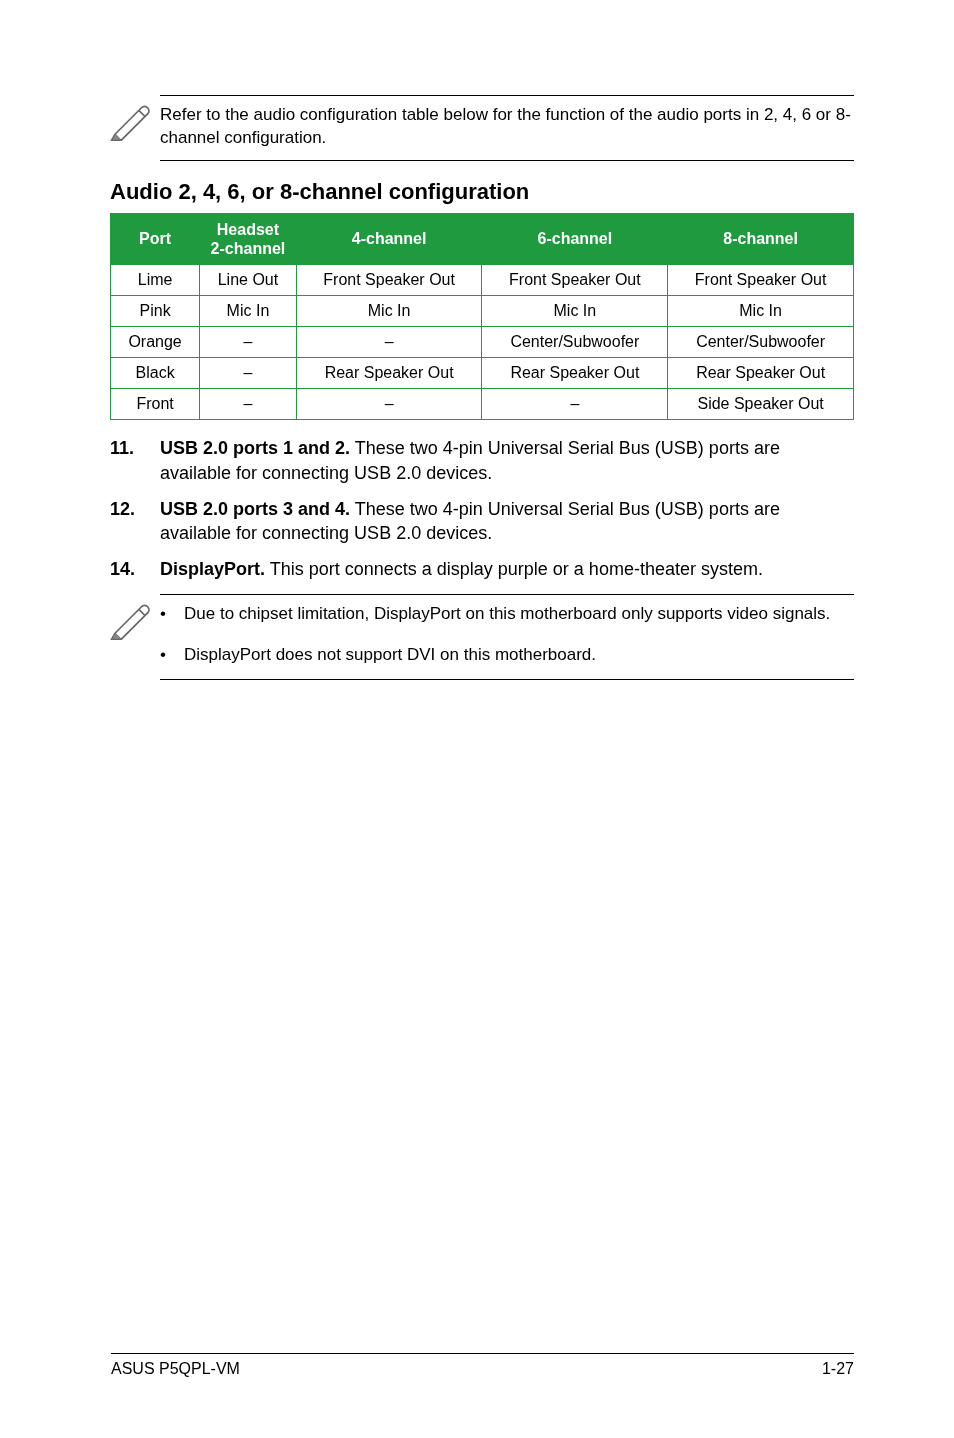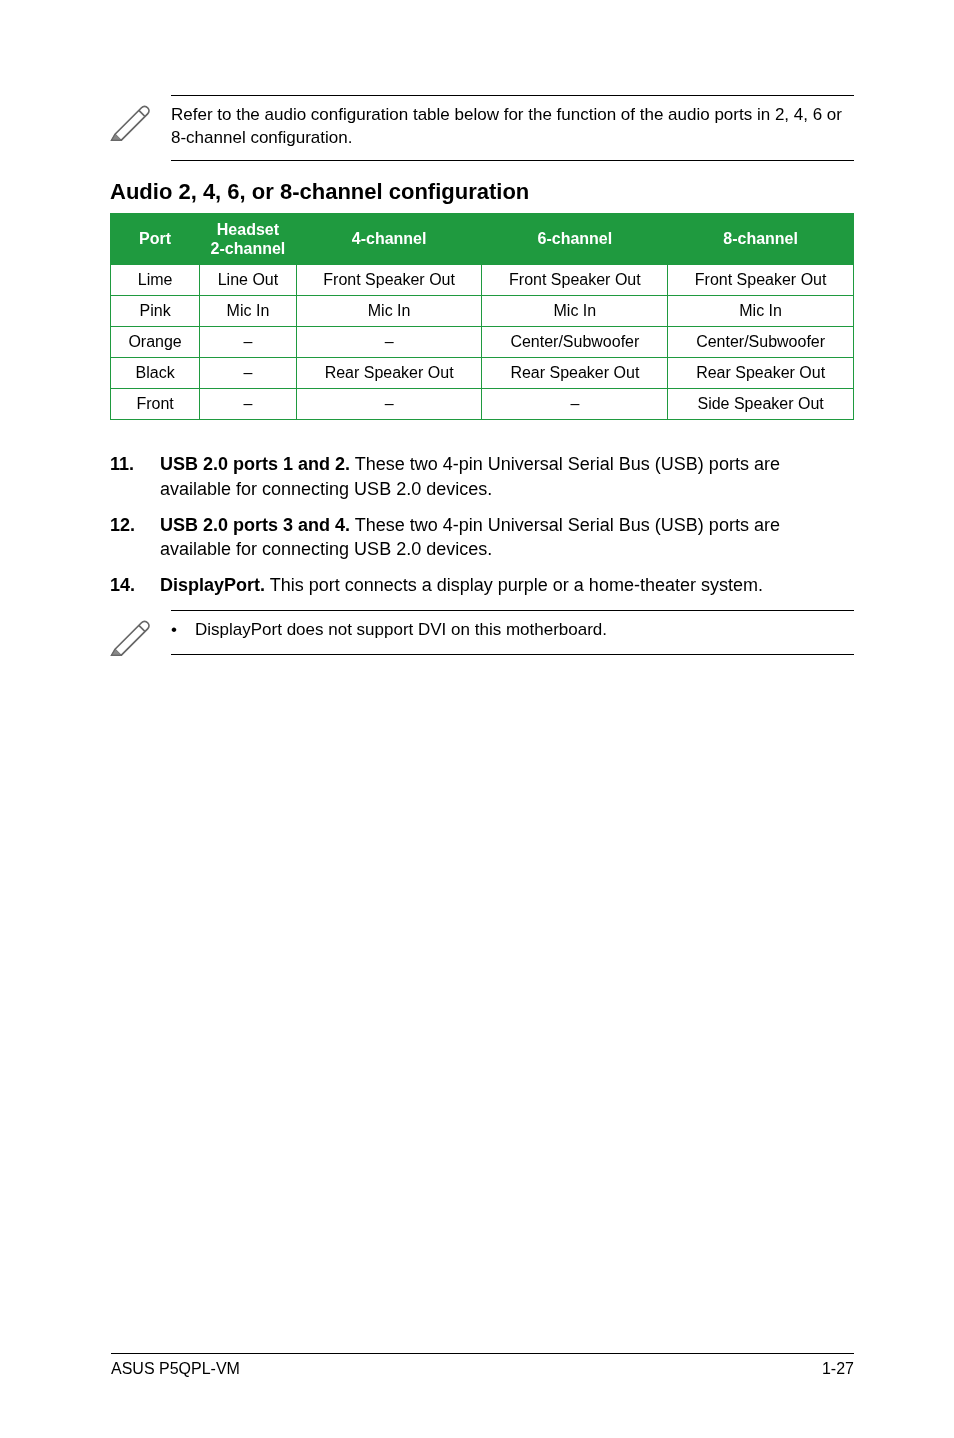--- a/index.html
+++ b/index.html
@@ -15,21 +15,21 @@
   }
   .page {
     padding: 95px 100px 0 110px;
     box-sizing: border-box;
     height: 100%;
     position: relative;
   }
   .note-block {
     display: flex;
     align-items: flex-start;
-    gap: 19px;
+    gap: 8px;
     margin-bottom: 18px;
   }
   .note-icon {
     flex: 0 0 auto;
     margin-top: 4px;
   }
   .note-icon svg {
     width: 42px;
     height: 42px;
   }
@@ -61,21 +61,21 @@
     top: 0;
   }
   h2.section-title {
     font-size: 22px;
     font-weight: bold;
     margin: 6px 0 8px 0;
   }
   table.audio {
     border-collapse: collapse;
     width: 100%;
-    margin-bottom: 32px;
+    margin-bottom: 16px;
   }
   table.audio th, table.audio td {
     border: 1px solid #1f9a3f;
     text-align: center;
     font-size: 16px;
     padding: 6px 4px;
     vertical-align: middle;
   }
   table.audio th {
     background: #1f9a3f;
@@ -205,20 +205,21 @@
   <div class="note-block" style="margin-top:4px;margin-bottom:22px;">
     <div class="note-icon">
       <svg viewBox="0 0 48 48">
         <path d="M6 40 L36 10 C38 8 41 8 43 10 C45 12 45 15 43 17 L13 47 L2 47 Z" fill="none" stroke="#666" stroke-width="2"></path>
         <path d="M6 40 L13 47 L2 47 Z" fill="#888" stroke="#666" stroke-width="1"></path>
         <line x1="33" y1="13" x2="40" y2="20" stroke="#666" stroke-width="2"></line>
       </svg>
     </div>
     <div class="note-text">
       <ul>
+        <li>Due to chipset limitation, DisplayPort on this motherboard only supports video signals.</li>
         <li>DisplayPort does not support DVI on this motherboard.</li>
       </ul>
     </div>
   </div>
 
 
   <div class="footer">
     <span>ASUS P5QPL-VM</span>
     <span>1-27</span>
   </div>

